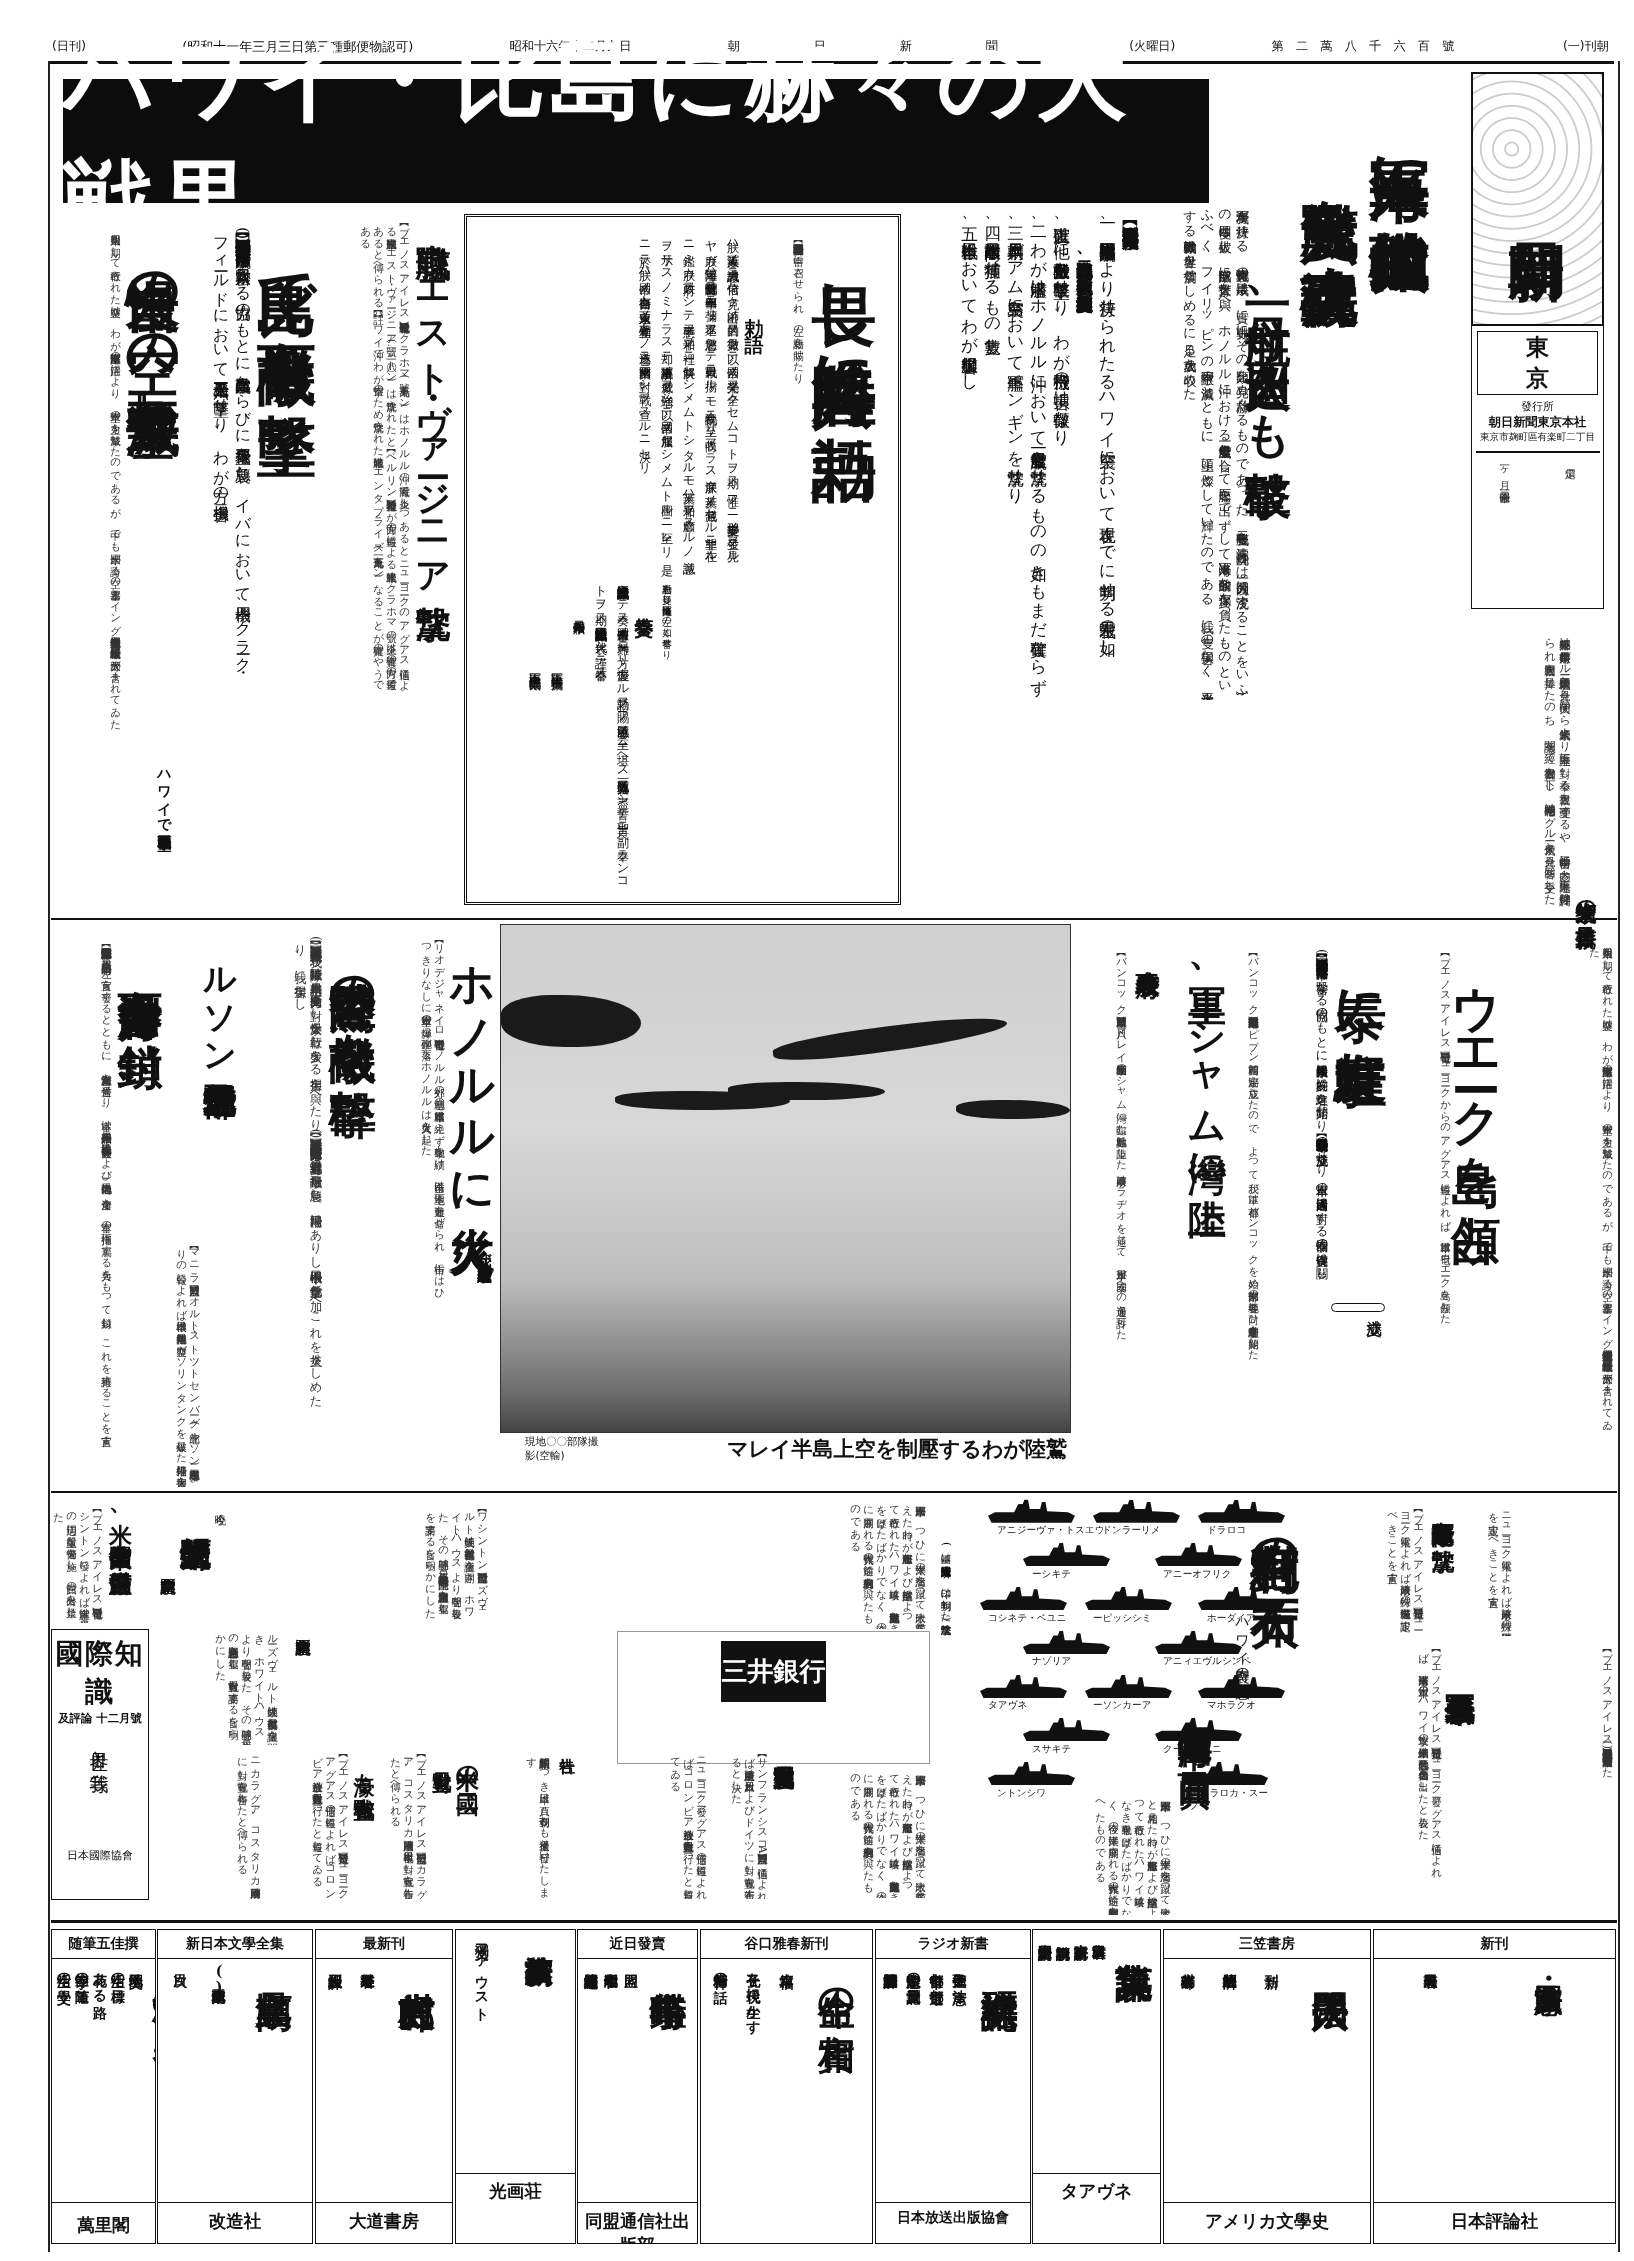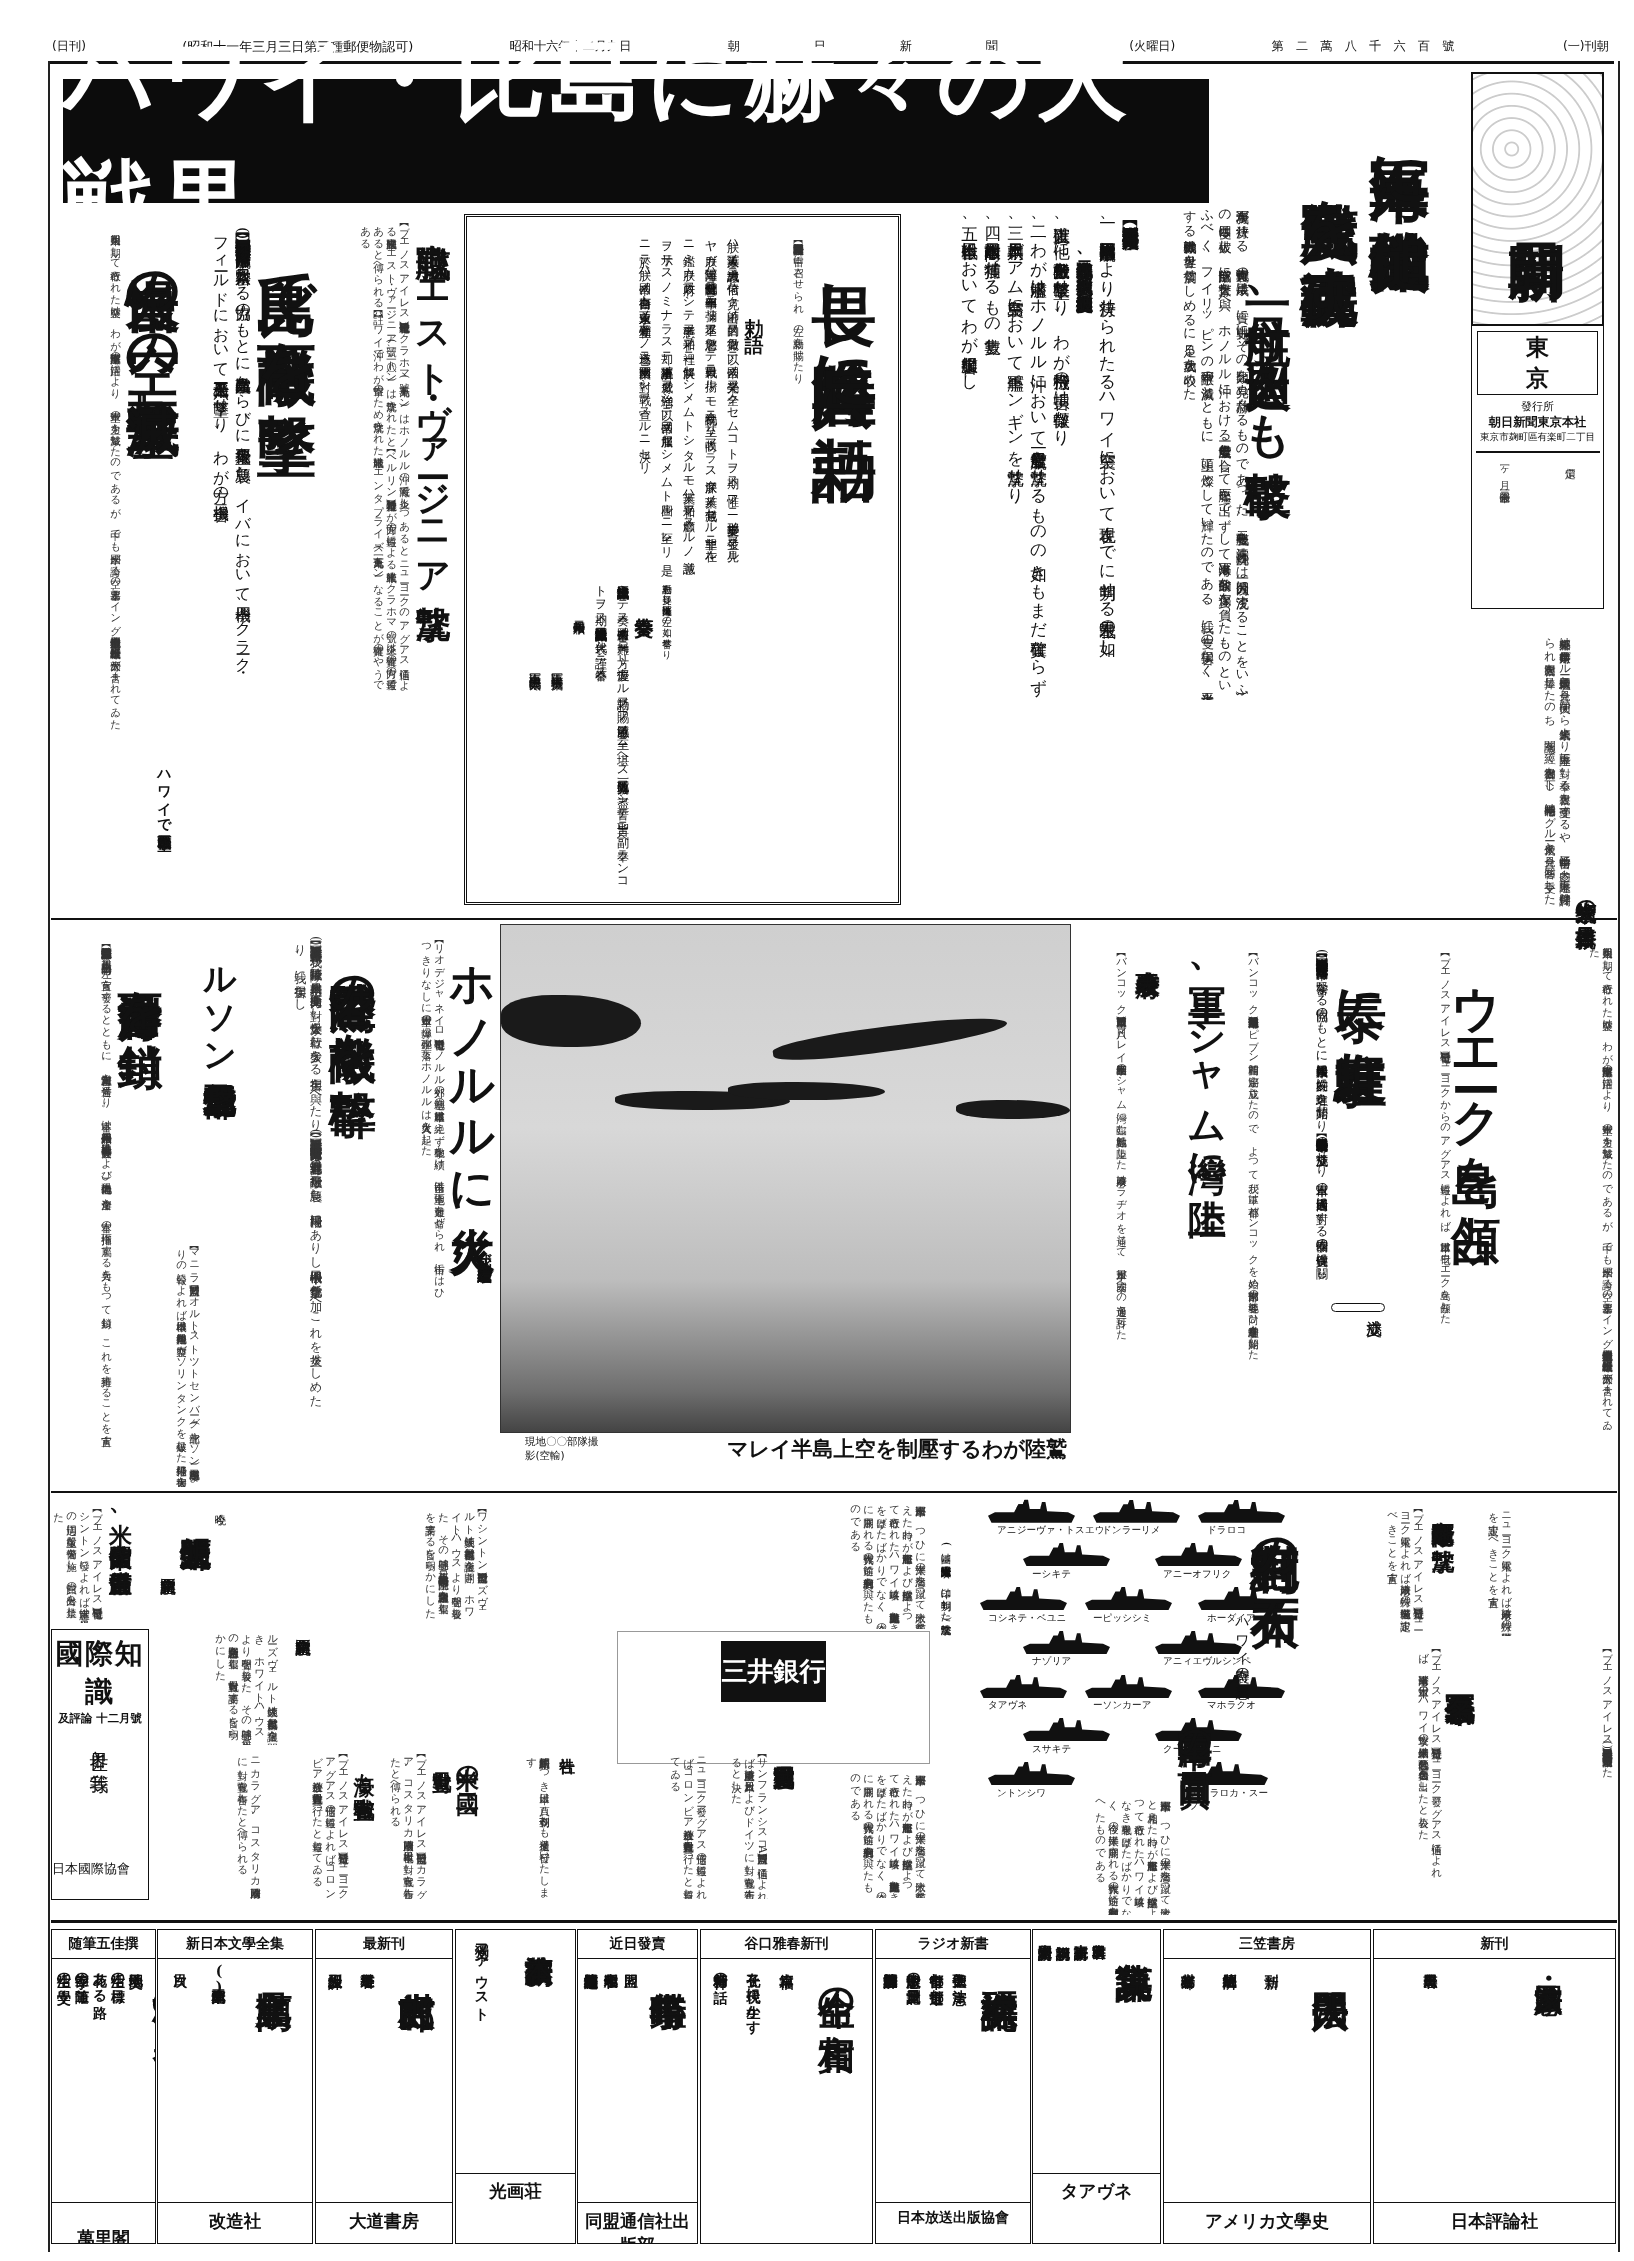--- a/index.html
+++ b/index.html
@@ -252,21 +252,21 @@
 <div class="abs v hl" style="left:179px;top:1513px;width:35px;font-size:31.5px;line-height:37px">米大統領聲明</div>
 <div class="abs v" style="left:157px;top:1566px;width:21px;font-size:15.7px;line-height:19px">兩院緊急會議召集</div>
 <div class="abs vm small" style="left:227px;top:1505px;width:262px;height:118px">
   <span>【ワシントン七日發同盟】</span><span>ルーズヴェルト大統領は七日夜首腦部と會議を開き、ホワイト・ハウスより聲明を發表した、その聲明は八日正午(日本時間九日午前二時)上下兩院の合同緊急會議を召集し、對日宣戰を要請する旨を明らかにした</span>
 </div>
 
 <div class="box" style="left:51px;top:1629px;width:98px;height:271px">
   <div class="hl" style="font-size:28px;text-align:center;margin-top:5.2px;letter-spacing:1.7px">國際知識</div>
   <div style="font-size:11.4px;text-align:center;font-weight:bold">及評論 十二月號</div>
   <div class="v" style="font-size:19px;margin:12.2px auto 0;height:105px">世界と我等</div>
-  <div style="font-size:13px;text-align:left;margin-top:17px">日本國際協會</div>
+  <div style="font-size:11px;text-align:center;margin-top:5px">日本國際協會</div>
 </div>
 
 <div class="abs" style="left:617px;top:1631px;width:311px;height:131px;border:0.9px solid #999">
   <div style="margin:8.7px auto 0;width:105px;height:61px;background:#111;color:#fff;font-size:26px;text-align:center;line-height:61px;font-weight:bold">三井銀行</div>
 </div>
 
 <div class="abs v hl" style="left:551px;top:1745px;width:26px;font-size:15.7px;line-height:19px">社告</div>
 <div class="abs vm small" style="left:499px;top:1750px;width:52px;height:149px">新聞用紙節約につき本日は八頁、朝刊夕刊とも從來通り發行いたします</div>
 <div class="abs v" style="left:280px;top:1627px;width:33px;font-size:15.7px">兩院緊急會議召集</div>
 <div class="abs vm small" style="left:157px;top:1627px;width:122px;height:118px">ルーズヴェルト大統領は七日夜首腦部と會議を開き、ホワイト・ハウスより聲明を發表した、その聲明は八日正午(日本時間九日午前二時)上下兩院の合同緊急會議を召集し、對日宣戰を要請する旨を明らかにした</div>
@@ -293,21 +293,21 @@
     <div class="ad" style="left: 51px; width: 105px;">
       <div class="t" style="text-align: center; font-weight: bold; border-bottom: 0.9px solid rgb(17, 17, 17); padding: 5.2px 0px;">随筆五佳撰</div>
       <div style="display: flex; flex-direction: row-reverse; justify-content: space-around; height: 236px; padding: 3.5px;">
         <div class="v big" style="font-size: 37px;">南枝の春</div>
         <div class="v" style="font-size: 14px; font-weight: bold;">園地文子</div>
         <div class="v" style="font-size: 14px; font-weight: bold;">生活の目標</div>
         <div class="v" style="font-size: 14px; font-weight: bold;">花ある路</div>
         <div class="v" style="font-size: 14px; font-weight: bold;">季節の随筆</div>
         <div class="v" style="font-size: 14px; font-weight: bold;">生活の文學</div>
       </div>
-      <div style="text-align: center; font-size: 17.5px; font-weight: bold; border-top: 0.9px solid rgb(17, 17, 17); padding-top: 23px;">萬里閣</div>
+      <div style="text-align: center; font-size: 17.5px; font-weight: bold; border-top: 0.9px solid rgb(17, 17, 17); padding-top: 10px;">萬里閣</div>
     </div>
     <div class="ad" style="left: 157px; width: 156px;">
       <div class="t" style="text-align: center; font-weight: bold; border-bottom: 0.9px solid rgb(17, 17, 17); padding: 5.2px 0px;">新日本文學全集</div>
       <div style="display: flex; flex-direction: row-reverse; justify-content: space-around; height: 236px; padding: 3.5px;">
         <div class="v big" style="font-size: 37px;">高見順集</div>
         <div class="v" style="font-size: 14px; font-weight: bold;">(第十三回配本)</div>
         <div class="v" style="font-size: 14px; font-weight: bold;">目次</div>
       </div>
       <div style="text-align: center; font-size: 17.5px; font-weight: bold; border-top: 0.9px solid rgb(17, 17, 17); padding-top: 5.2px;">改造社</div>
     </div>

